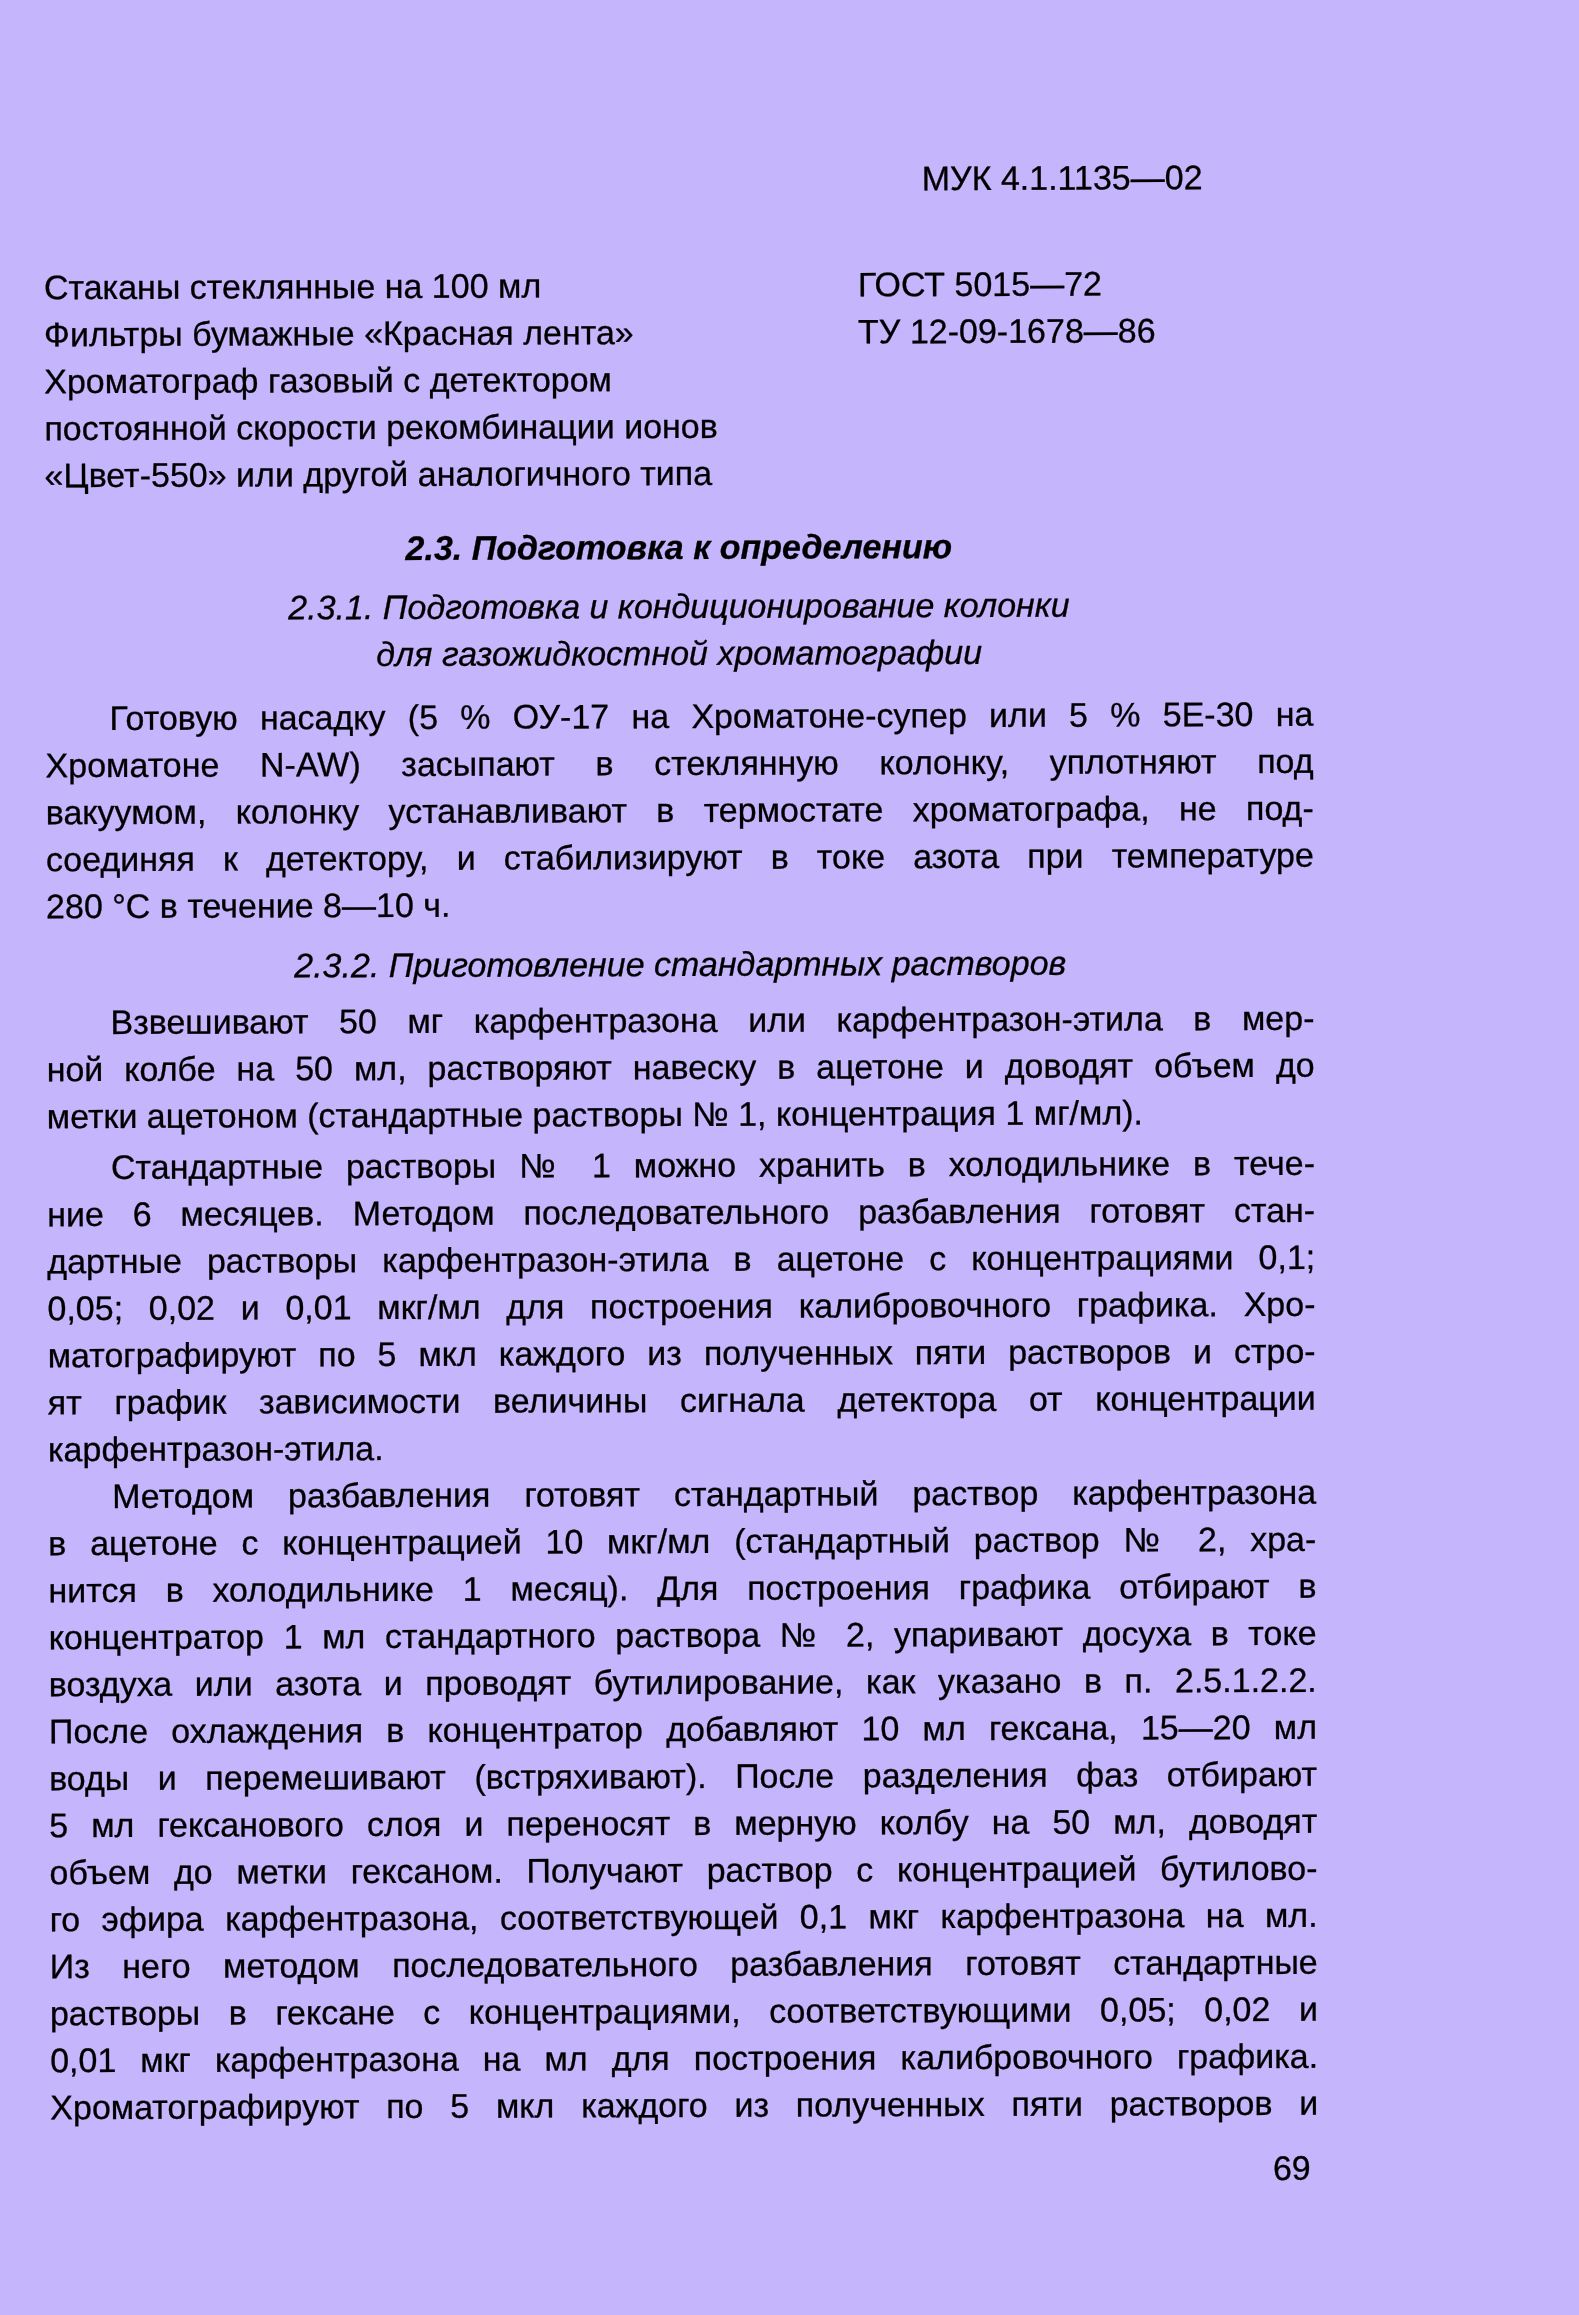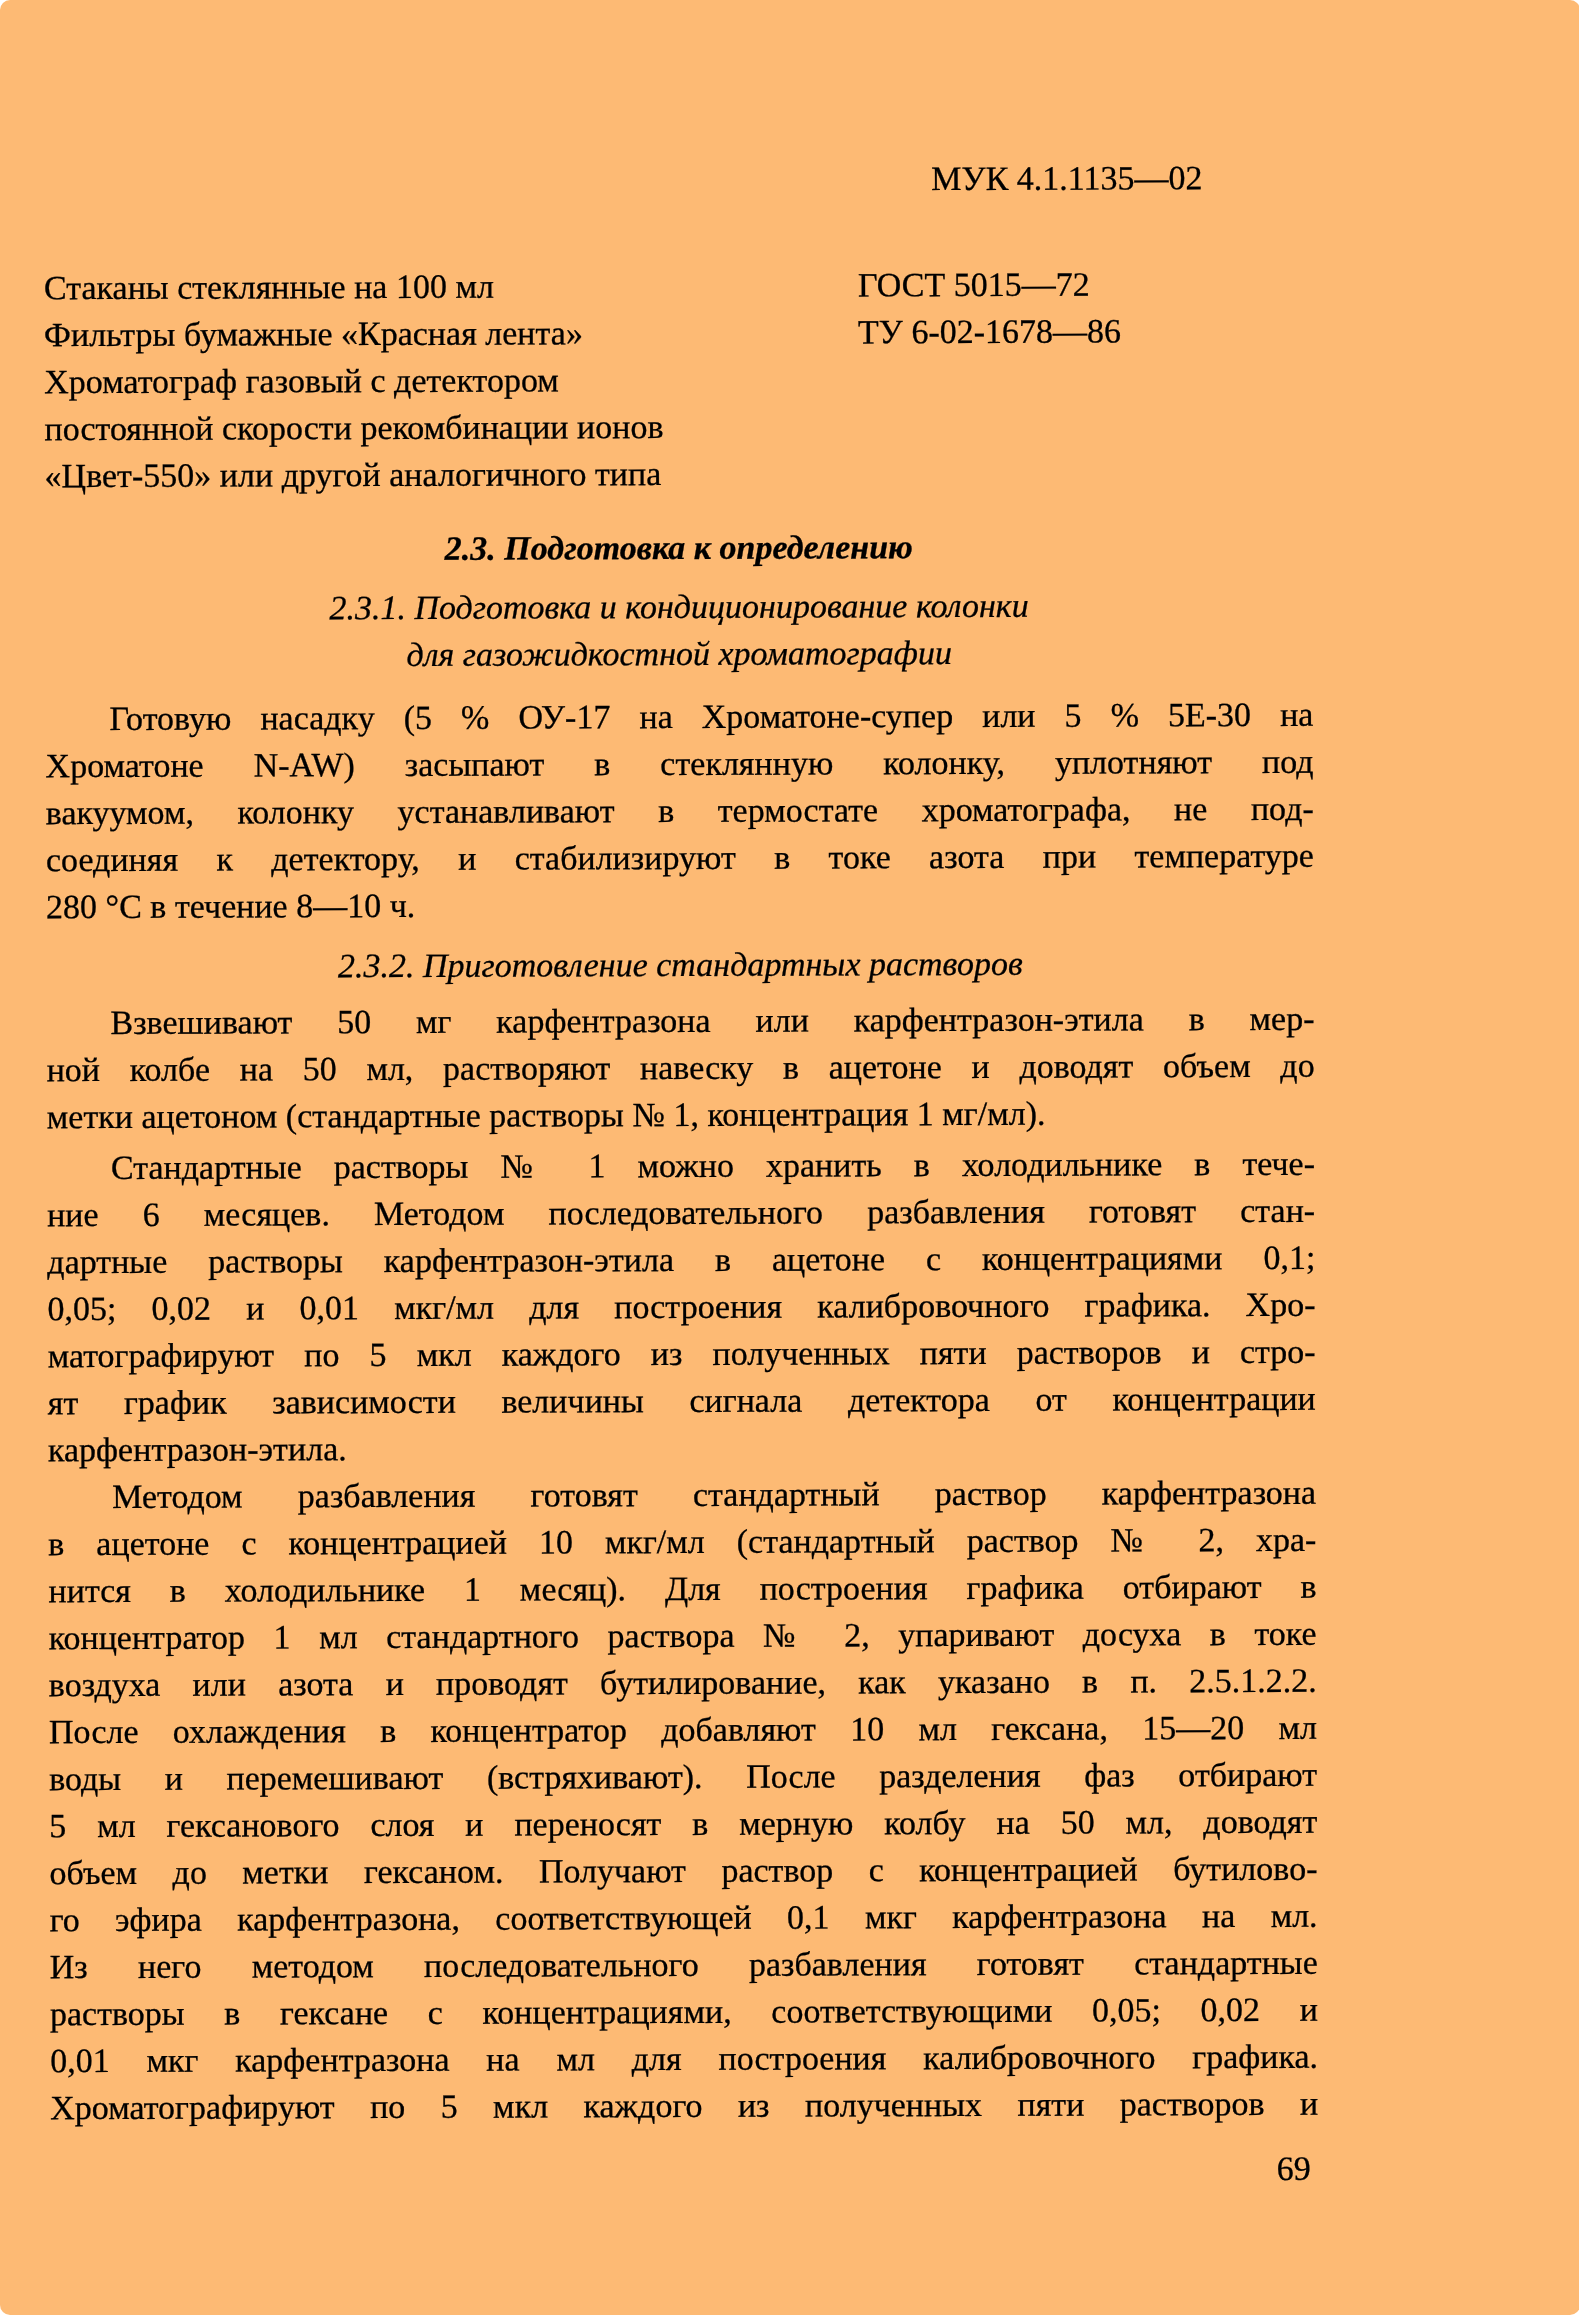--- a/index.html
+++ b/index.html
@@ -4,25 +4,24 @@
 <style>
   html, body {
     margin: 0;
     padding: 0;
     background: #ffffff;
   }
   .page {
     position: relative;
     width: 1580px;
     height: 2315px;
-    background: #fdba74;
+    background: #c4b5fd;
     color: #000000;
-    font-family: Liberation Serif, serif;
+    font-family: Liberation Sans, sans-serif;
     overflow: hidden;
-    border-radius: 10px;
   }
   .content {
     position: absolute;
     left: 47px;
     top: 156px;
     width: 1268px;
     transform: rotate(-0.2deg);
     -webkit-text-stroke: 0.3px #000;
   }
   .doc-code {
@@ -76,21 +75,21 @@
 </style>
 </head>
 <body>
 
 <div class="page">
   <div class="content">
     <div class="doc-code">МУК 4.1.1135—02</div>
 
     <div class="equipment" id="equipment">
         <div class="eq-row"><span class="eq-name">Стаканы стеклянные на 100 мл</span><span class="eq-std">ГОСТ 5015—72</span></div>
-        <div class="eq-row"><span class="eq-name">Фильтры бумажные «Красная лента»</span><span class="eq-std">ТУ 6-02-1678—86</span></div>
+        <div class="eq-row"><span class="eq-name">Фильтры бумажные «Красная лента»</span><span class="eq-std">ТУ 12-09-1678—86</span></div>
         <div class="eq-row"><span class="eq-name">Хроматограф газовый с детектором</span></div>
         <div class="eq-row"><span class="eq-name">постоянной скорости рекомбинации ионов</span></div>
         <div class="eq-row"><span class="eq-name">«Цвет-550» или другой аналогичного типа</span></div>
       </div>
 
     <div id="sections">
         <section class="section sec-0">
           <div class="heading bold-italic">2.3. Подготовка к определению</div>
         </section>
         <section class="section sec-1">

